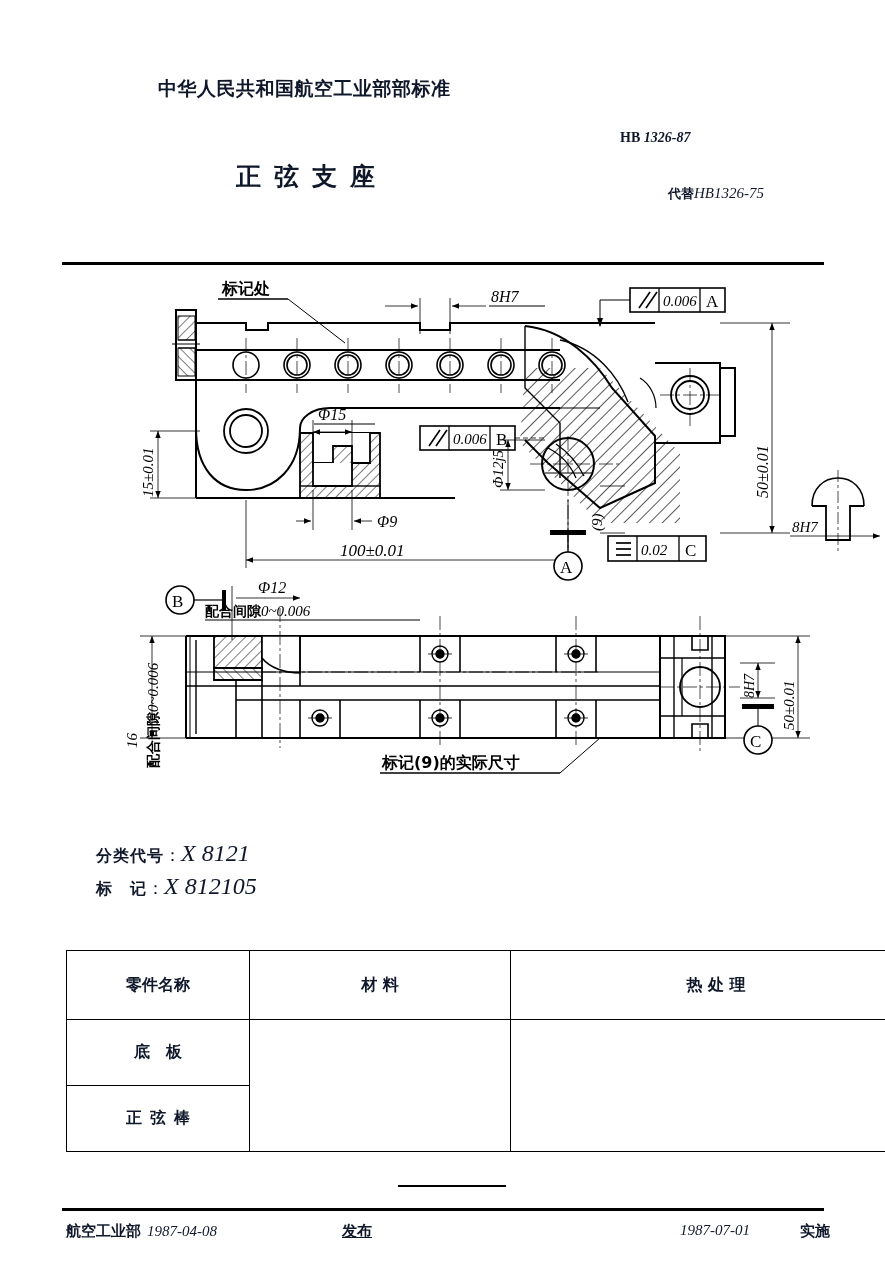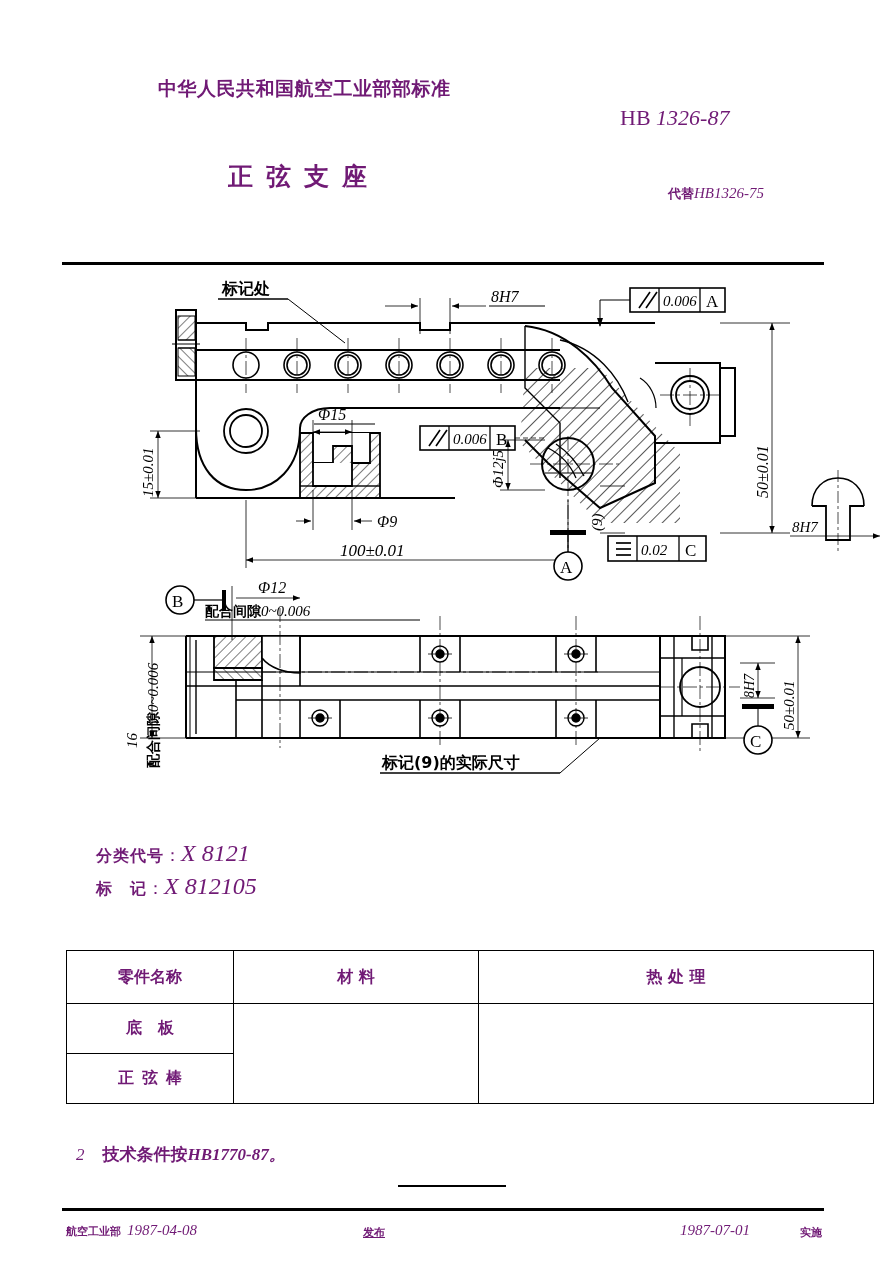--- a/index.html
+++ b/index.html
@@ -8,47 +8,47 @@
     background: #8a8a8a;
   }
   .page {
     position: relative;
     width: 885px;
     height: 1275px;
     background: #ffffff;
     margin: 0 auto;
     overflow: hidden;
     font-family: "Liberation Serif", "DejaVu Serif", serif;
-    color: #701a75;
+    color: #0f172a;
   }
 
   
   .hdr-org {
     position: absolute;
     left: 158px;
     top: 76px;
     font-family: "DejaVu Sans", sans-serif;
     font-weight: bold;
     font-size: 19px;
     letter-spacing: 0.5px;
     white-space: nowrap;
   }
   .hdr-std-no {
     position: absolute;
     left: 620px;
-    top: 105px;
-    font-size: 22px;
+    top: 130px;
+    font-size: 14px;
     font-style: italic;
-    font-weight: normal;
+    font-weight: bold;
     white-space: nowrap;
   }
   .hdr-std-no .pfx { font-style: normal; }
   .hdr-title {
     position: absolute;
-    left: 228px;
+    left: 236px;
     top: 160px;
     font-family: "DejaVu Sans", sans-serif;
     font-weight: bold;
     font-size: 25px;
     letter-spacing: 13px;
     white-space: nowrap;
   }
   .hdr-replaces {
     position: absolute;
     left: 628px;
@@ -119,21 +119,21 @@
   table.mat {
     position: absolute;
     left: 66px;
     top: 950px;
     width: 756px;
     border-collapse: collapse;
     table-layout: fixed;
   }
   table.mat td {
     border: 1px solid #000;
-    padding: 8px;
+    padding: 16px;
     text-align: center;
     vertical-align: middle;
     height: 33px;
     font-size: 15px;
   }
   table.mat tr.head td {
     font-family: "DejaVu Sans", sans-serif;
     font-weight: bold;
     font-size: 16px;
     height: 36px;
@@ -180,24 +180,24 @@
     left: 66px;
     top: 1222px;
     font-size: 15px;
     white-space: nowrap;
   }
   .foot-left .cn,
   .foot-pub .cn,
   .foot-imp .cn {
     font-family: "DejaVu Sans", sans-serif;
     font-weight: bold;
-    font-size: 11px;
+    font-size: 15px;
   }
   .foot-left .dt { font-style: italic; padding-left: 6px; }
-  .foot-pub { position: absolute; left: 363px; top: 1222px; white-space: nowrap; text-decoration: underline; }
+  .foot-pub { position: absolute; left: 342px; top: 1222px; white-space: nowrap; text-decoration: underline; }
   .foot-date-r {
     position: absolute;
     left: 680px;
     top: 1222px;
     font-size: 15px;
     font-style: italic;
     white-space: nowrap;
   }
   .foot-imp { position: absolute; left: 800px; top: 1222px; white-space: nowrap; }
 </style>
@@ -575,23 +575,20 @@
     <tr>
       <td class="c1">
         <span class="pname n3">正弦棒</span>
       </td>
       <td class="c2 bord-t-none"></td>
       <td class="c3 bord-t-none"></td>
     </tr>
   </tbody>
     </table>
 
-  <div class="sec-head" id="sec2">
-    <span class="num">2</span><span>技术条件按</span><span class="txt2">HB1770-87。</span>
-  </div>
 
   <div class="rule-short"></div>
 
   <div class="rule-foot"></div>
 
   <div class="foot-left">
     <span class="cn">航空工业部</span><span class="dt">1987-04-08</span>
   </div>
   <div class="foot-pub">
     <span class="cn">发布</span>

